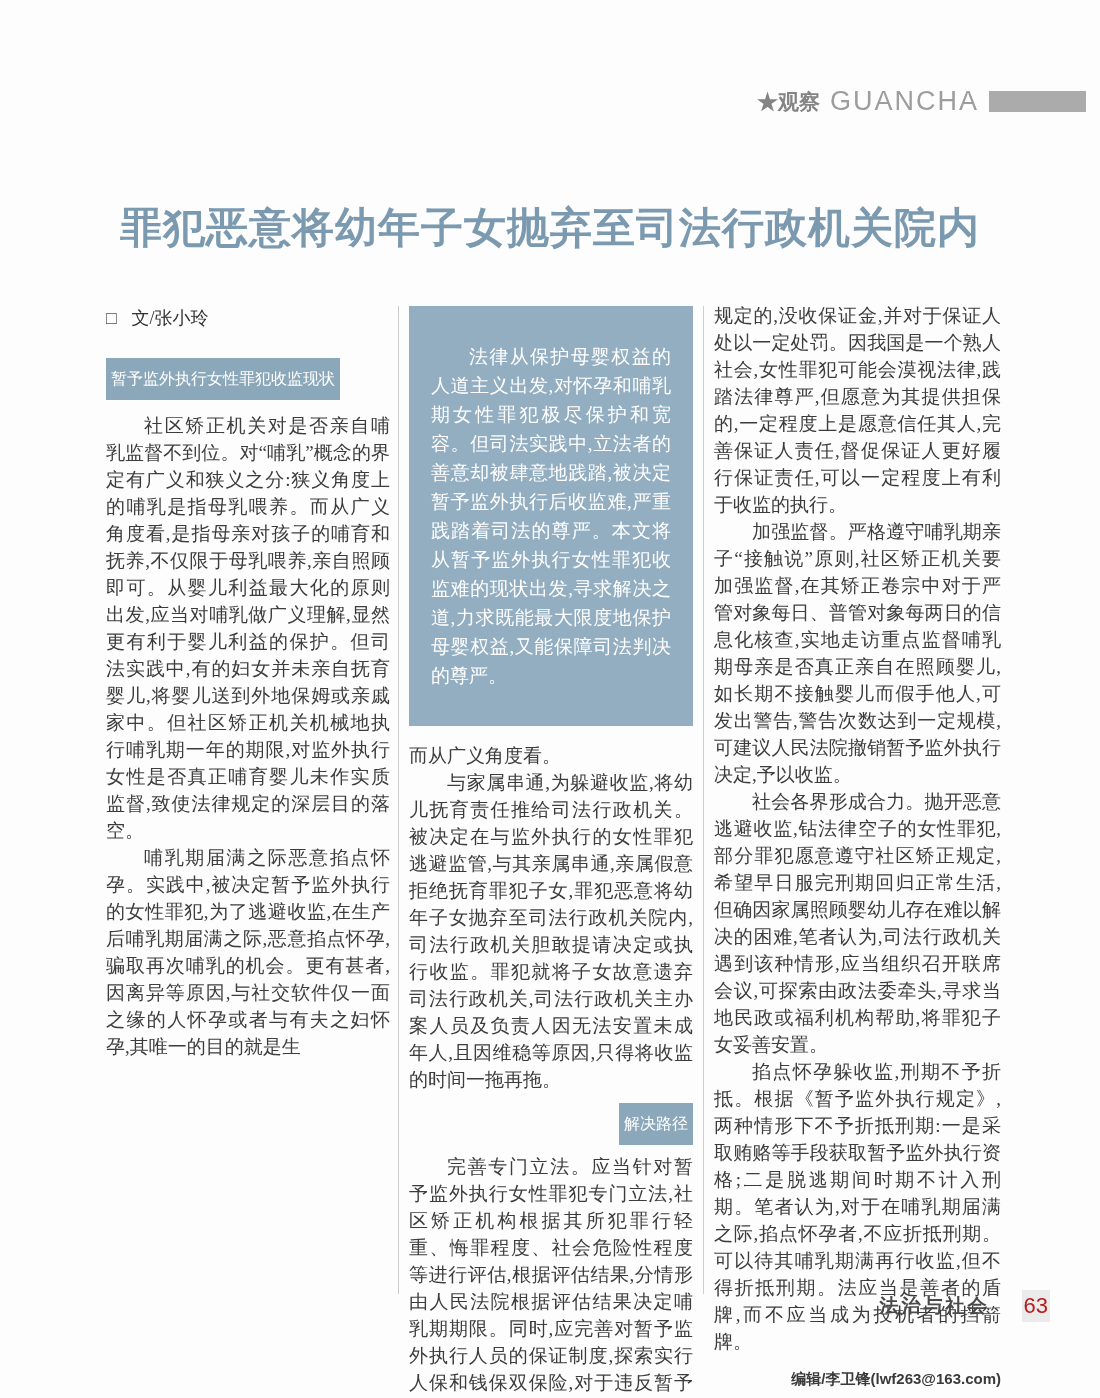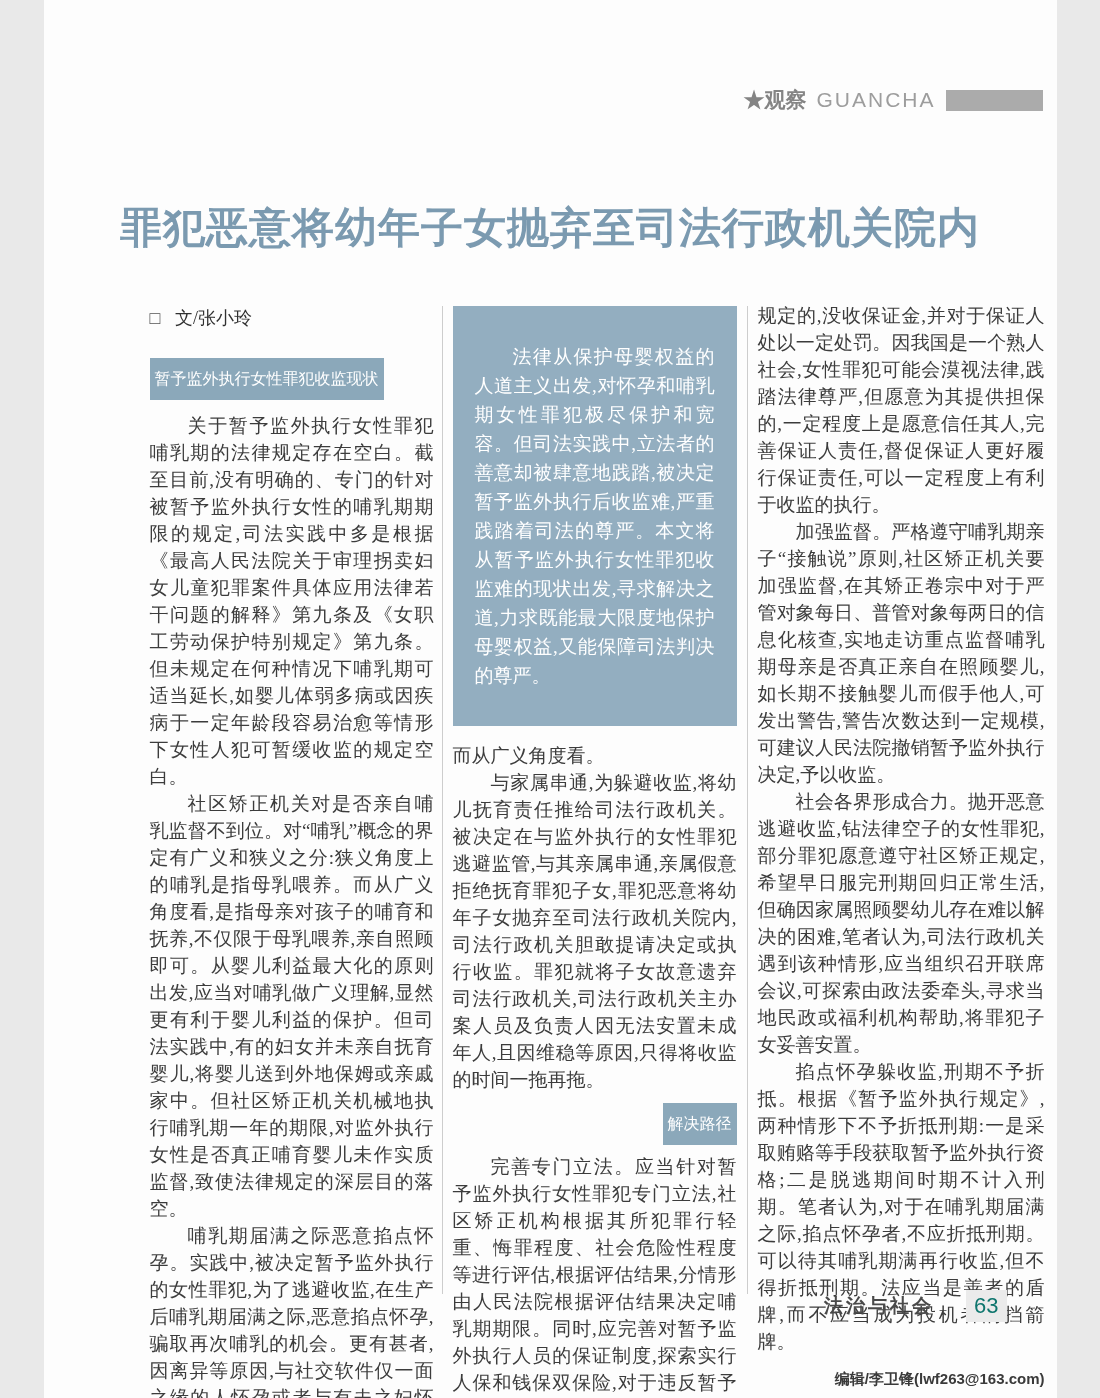--- a/index.html
+++ b/index.html
@@ -1,40 +1,40 @@
 <!DOCTYPE html>
 <html><head>
 <meta charset="utf-8">
 <style>
   * { box-sizing: border-box; margin: 0; padding: 0; }
   html, body { background: #e9e9e9; }
   body { font-family: "Liberation Serif", serif; }
 
   .page {
     position: relative;
-    width: 1013px;
+    width: 1100px;
     height: 1398px;
     margin: 0 auto;
     background: #fdfdfd;
     overflow: hidden;
     color: #3c3c3c;
   }
 
   
   .header {
     position: absolute;
     top: 86px;
     right: 14px;
     display: flex;
     align-items: center;
     gap: 10px;
     font-family: "Liberation Sans", sans-serif;
   }
   .header .cn { font-size: 21px; font-weight: bold; color: #848484; }
-  .header .en { font-size: 21px; color: #9d9d9d; letter-spacing: 2px; }
+  .header .en { font-size: 27px; color: #9d9d9d; letter-spacing: 2px; }
   .header .bar { width: 97px; height: 21px; background: #ababab; }
 
   
   .title {
     position: absolute;
     top: 200px;
     left: 0;
     width: 100%;
     text-align: center;
     font-family: "Liberation Sans", sans-serif;
@@ -117,23 +117,23 @@
     top: 1290px;
     right: 50px;
     display: flex;
     align-items: center;
     gap: 32px;
     font-family: "Liberation Sans", sans-serif;
   }
   .footer .journal { font-size: 19px; font-weight: bold; letter-spacing: 3px; color: #4a4a4a; }
   .footer .pagenum {
     background: #ebebeb;
-    padding: 3px 8px;
+    padding: 3px 2px;
     font-size: 22px;
-    color: #0f766e;
+    color: #b91c1c;
   }
 </style>
 </head>
 <body>
 
 <div class="page">
 
   <div class="header">
     <span class="cn">★观察</span>
     <span class="en">GUANCHA</span>
@@ -147,21 +147,20 @@
     <span>文/张小玲</span>
   </div>
 
   <div class="divider d1"></div>
   <div class="divider d2"></div>
 
   <div class="col col1">
     <div class="sec-heading-wrap">
       <span class="sec-heading">暂予监外执行女性罪犯收监现状</span>
     </div>
-    <p>关于暂予监外执行女性罪犯哺乳期的法律规定存在空白。截至目前,没有明确的、专门的针对被暂予监外执行女性的哺乳期期限的规定,司法实践中多是根据《最高人民法院关于审理拐卖妇女儿童犯罪案件具体应用法律若干问题的解释》第九条及《女职工劳动保护特别规定》第九条。但未规定在何种情况下哺乳期可适当延长,如婴儿体弱多病或因疾病于一定年龄段容易治愈等情形下女性人犯可暂缓收监的规定空白。</p>
     <p>社区矫正机关对是否亲自哺乳监督不到位。对“哺乳”概念的界定有广义和狭义之分:狭义角度上的哺乳是指母乳喂养。而从广义角度看,是指母亲对孩子的哺育和抚养,不仅限于母乳喂养,亲自照顾即可。从婴儿利益最大化的原则出发,应当对哺乳做广义理解,显然更有利于婴儿利益的保护。但司法实践中,有的妇女并未亲自抚育婴儿,将婴儿送到外地保姆或亲戚家中。但社区矫正机关机械地执行哺乳期一年的期限,对监外执行女性是否真正哺育婴儿未作实质监督,致使法律规定的深层目的落空。</p>
     <p>哺乳期届满之际恶意掐点怀孕。实践中,被决定暂予监外执行的女性罪犯,为了逃避收监,在生产后哺乳期届满之际,恶意掐点怀孕,骗取再次哺乳的机会。更有甚者,因离异等原因,与社交软件仅一面之缘的人怀孕或者与有夫之妇怀孕,其唯一的目的就是生</p>
   </div>
 
   <div class="col col2">
     <div class="abstract">法律从保护母婴权益的人道主义出发,对怀孕和哺乳期女性罪犯极尽保护和宽容。但司法实践中,立法者的善意却被肆意地践踏,被决定暂予监外执行后收监难,严重践踏着司法的尊严。本文将从暂予监外执行女性罪犯收监难的现状出发,寻求解决之道,力求既能最大限度地保护母婴权益,又能保障司法判决的尊严。</div>
     <p class="no-indent">而从广义角度看。</p>
     <p>与家属串通,为躲避收监,将幼儿抚育责任推给司法行政机关。被决定在与监外执行的女性罪犯逃避监管,与其亲属串通,亲属假意拒绝抚育罪犯子女,罪犯恶意将幼年子女抛弃至司法行政机关院内,司法行政机关胆敢提请决定或执行收监。罪犯就将子女故意遗弃司法行政机关,司法行政机关主办案人员及负责人因无法安置未成年人,且因维稳等原因,只得将收监的时间一拖再拖。</p>
     <div class="sec-heading-wrap center">
       <span class="sec-heading">解决路径</span>

